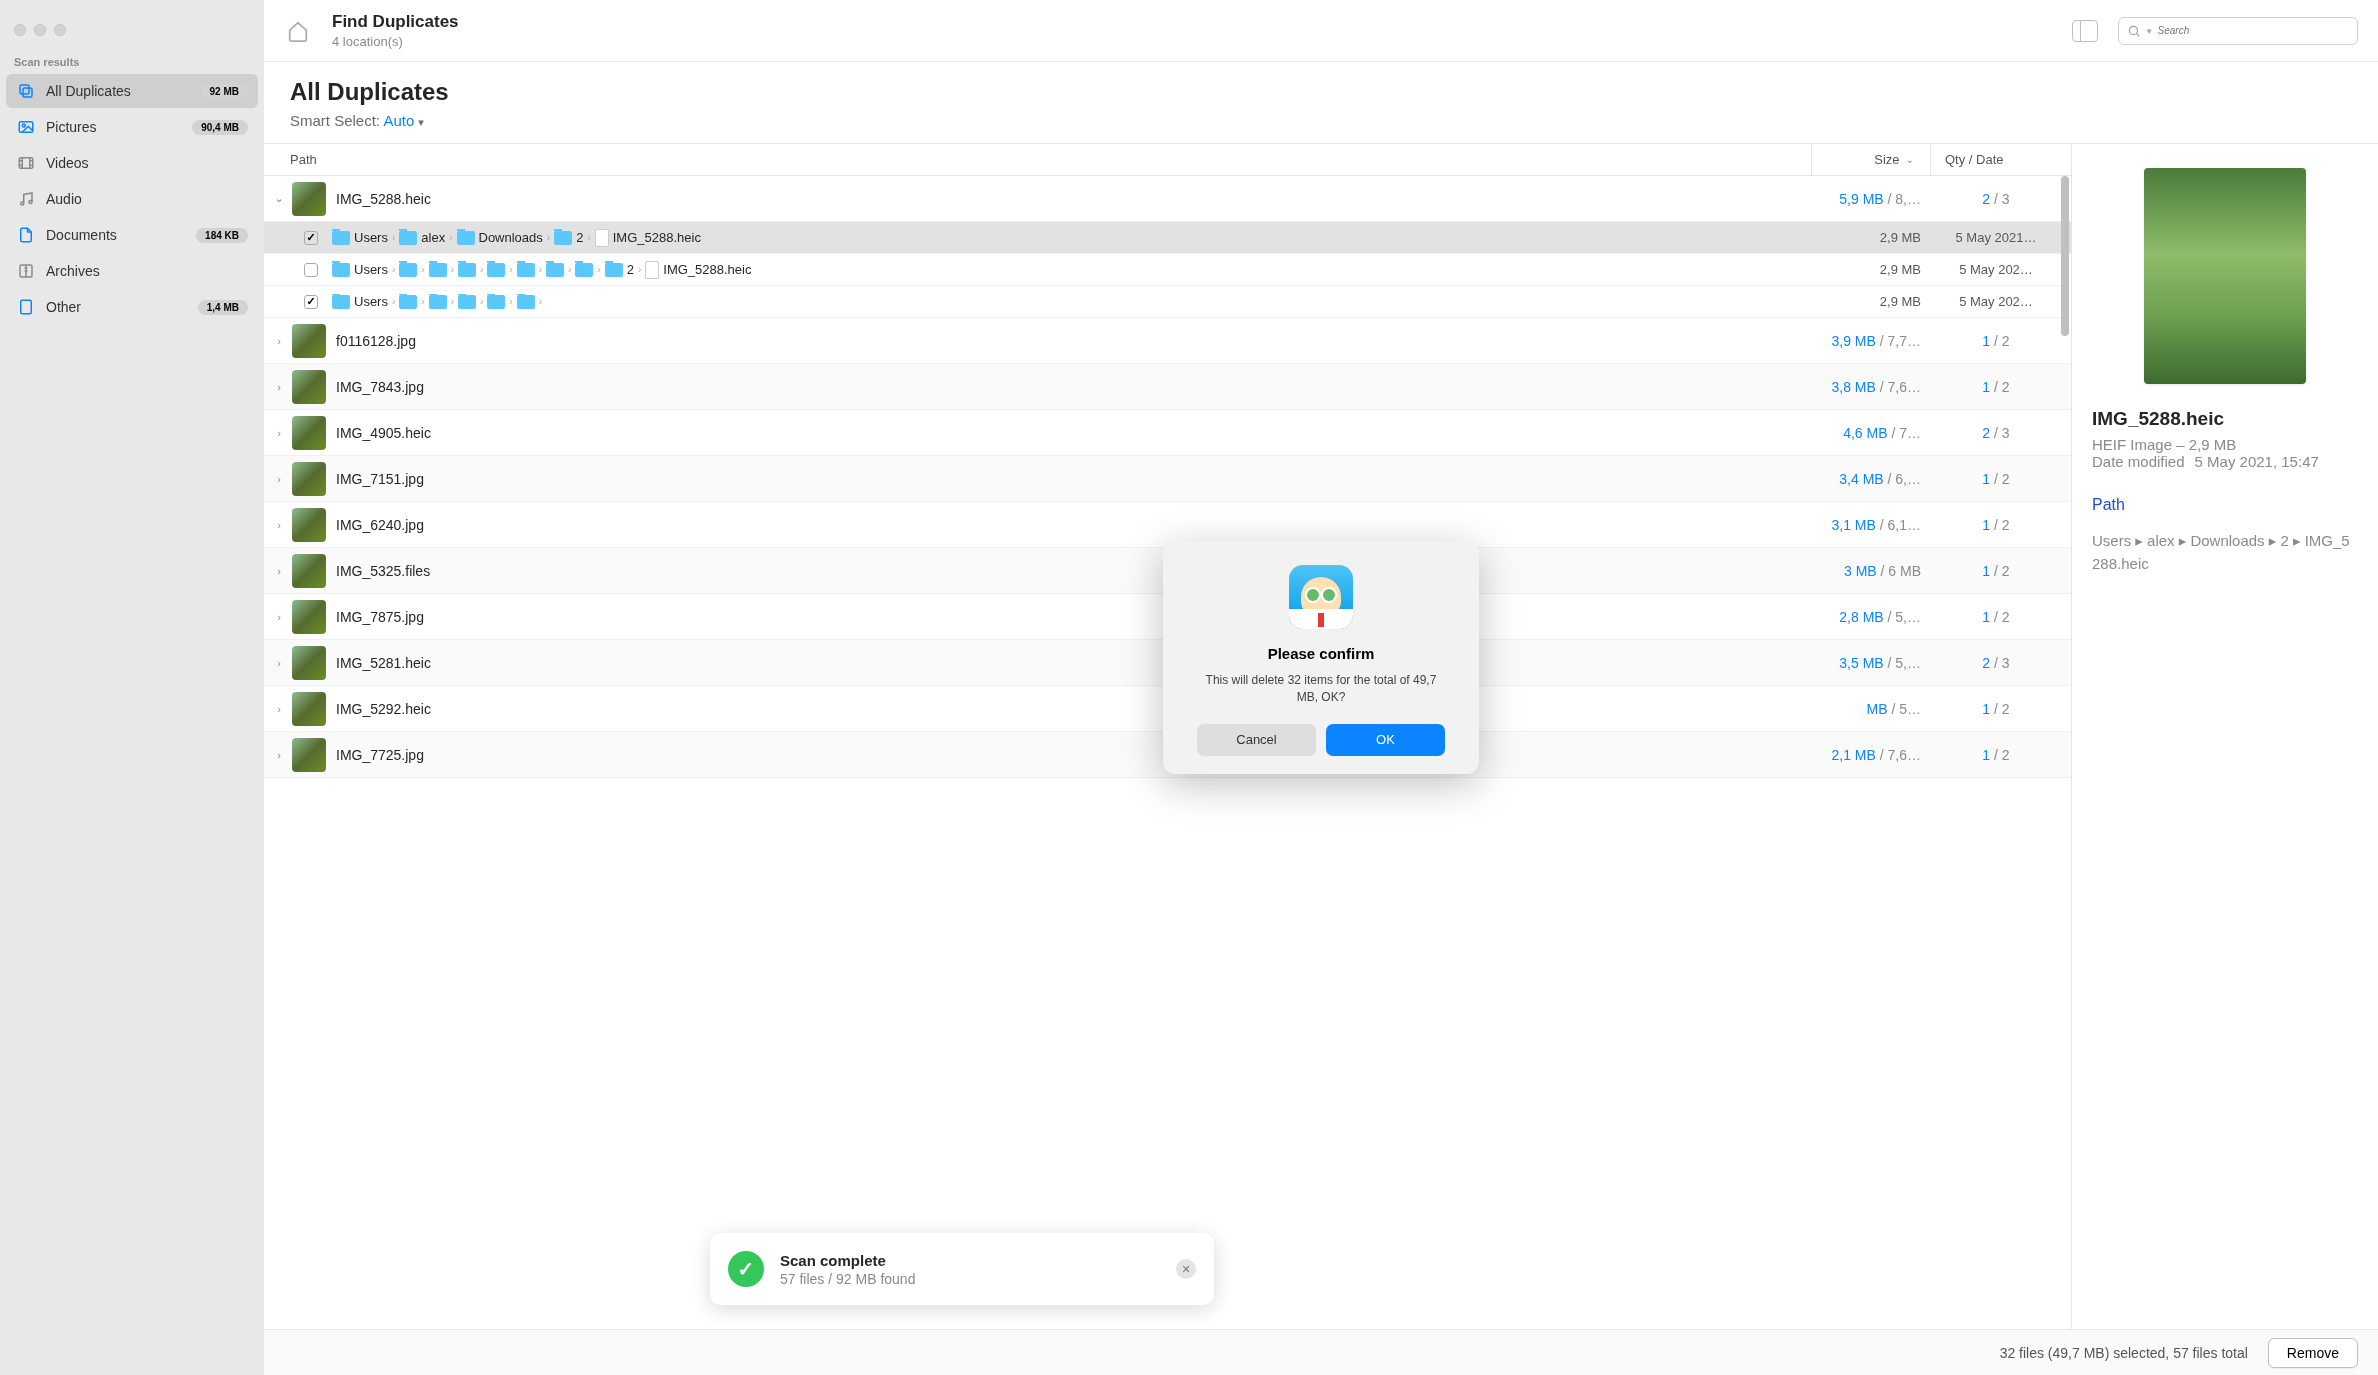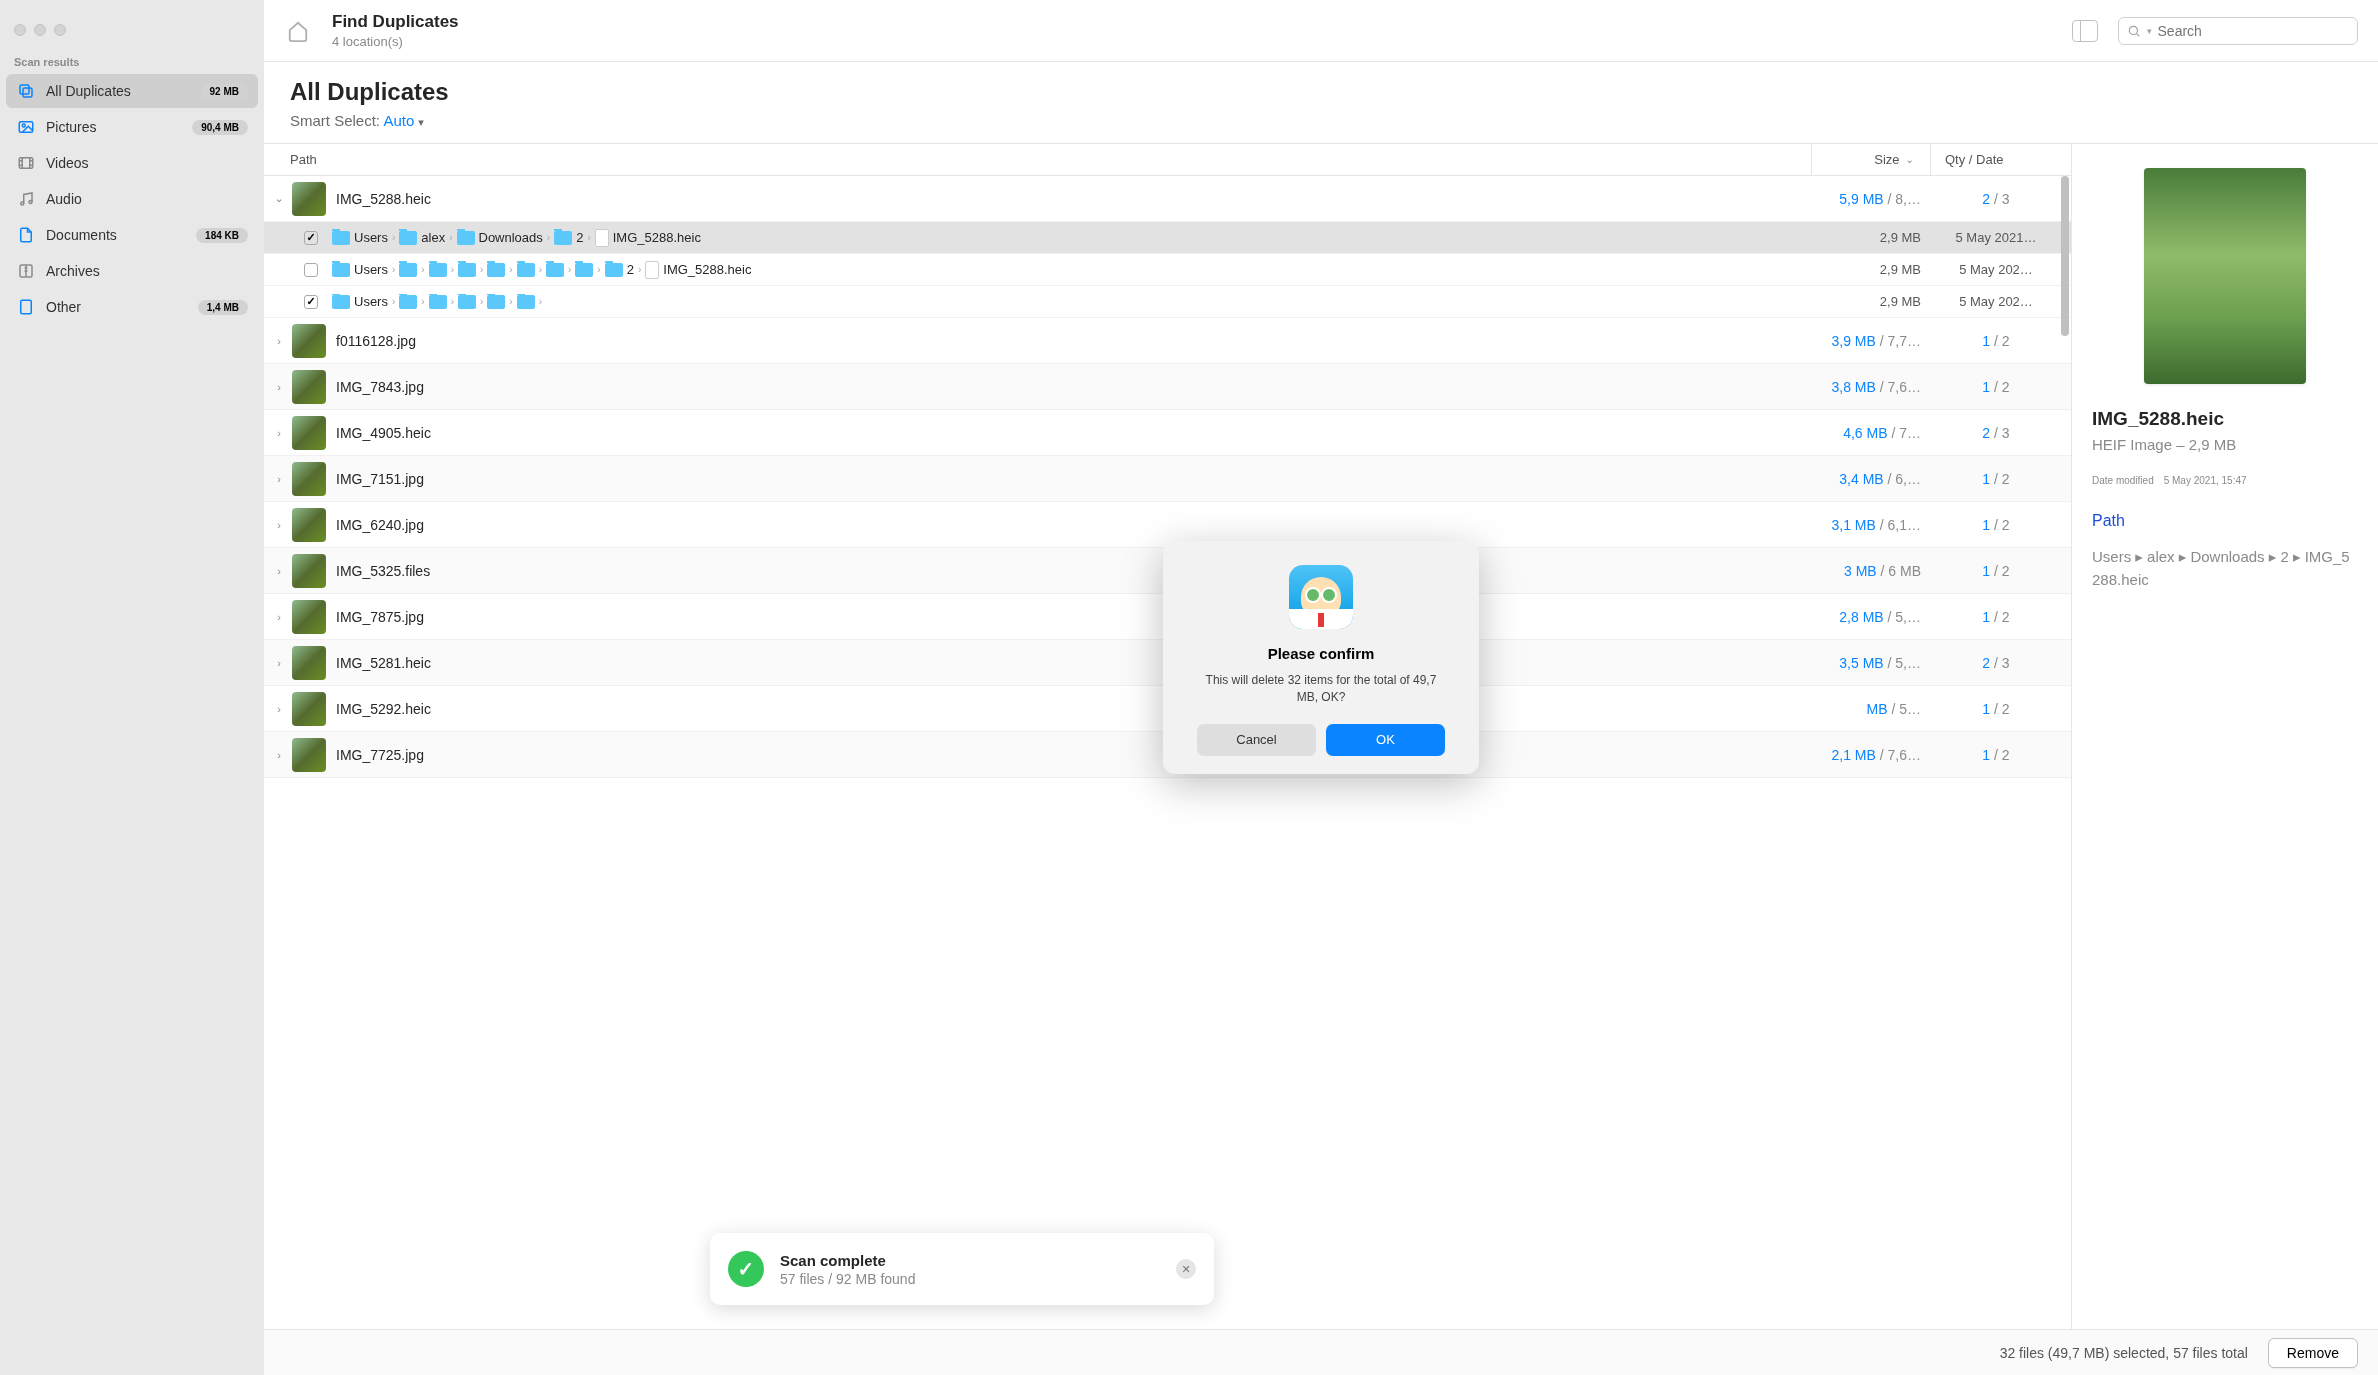--- a/index.html
+++ b/index.html
@@ -22,21 +22,21 @@
 
 .main { flex: 1; display: flex; flex-direction: column; position: relative; }
 .toolbar { height: 62px; display: flex; align-items: center; padding: 0 20px; gap: 20px; border-bottom: 1px solid #e5e5e5; }
 .home-btn { width: 28px; height: 28px; display:flex; align-items:center; justify-content:center; color:#b0b0b0; }
 .title-block { flex: 1; }
 .title-block .t1 { font-size: 17px; font-weight: 700; color: #262626; }
 .title-block .t2 { font-size: 13px; color: #8a8a8a; margin-top: 2px; }
 .sidebar-toggle { width: 26px; height: 22px; border: 1px solid #c0c0c0; border-radius: 4px; display:flex; }
 .sidebar-toggle .bar { width: 8px; border-right: 1px solid #c0c0c0; }
 .search { display: flex; align-items: center; width: 240px; height: 28px; border: 1px solid #d0d0d0; border-radius: 6px; padding: 0 8px; color: #a0a0a0; font-size: 14px; gap: 6px; }
-.search input { border: none; outline: none; flex: 1; font-size: 14px; background: transparent; }
+.search input { border: none; outline: none; flex: 1; font-size: 10px; background: transparent; font-style: italic; }
 
 .subheader { padding: 16px 26px 14px; border-bottom: 1px solid #e5e5e5; }
 .subheader .h1 { font-size: 24px; font-weight: 800; color: #262626; }
 .subheader .smart { font-size: 15px; color: #6a6a6a; margin-top: 6px; }
 .subheader .smart .link { color: #0a84ff; }
 .chev { display: inline-block; margin-left: 4px; color: #6a6a6a; font-size: 11px; }
 
 .content { flex: 1; display: flex; overflow: hidden; }
 .list-pane { flex: 1; border-right: 1px solid #e5e5e5; display: flex; flex-direction: column; overflow: hidden; position: relative; }
 .cols { display: flex; height: 32px; align-items: center; padding: 0 10px 0 26px; border-bottom: 1px solid #e5e5e5; font-size: 13px; color: #555; }
@@ -69,21 +69,21 @@
 .child .csize { width: 130px; text-align: right; padding-right: 10px; color: #585858; }
 .child .cdate { width: 130px; text-align: center; color: #585858; }
 
 .scrollbar-thumb { position: absolute; right: 2px; top: 0; width: 8px; height: 160px; background: #c0c0c0; border-radius: 4px; }
 
 
 .inspector { width: 306px; padding: 24px 20px; overflow-y: auto; }
 .preview { width: 162px; height: 216px; margin: 0 auto 24px; border-radius: 4px; background: linear-gradient(180deg, #4a7c3a 0%, #8fbc6a 40%, #6b9e4f 70%, #3d6b2f 100%); box-shadow: 0 1px 3px rgba(0,0,0,0.1); }
 .insp-name { font-size: 19px; font-weight: 700; color: #262626; margin-bottom: 6px; }
 .insp-meta { font-size: 15px; color: #8a8a8a; }
-.insp-row { display: flex; gap: 10px; font-size: 10px; color: #8a8a8a; margin-top: 22px; }
+.insp-row { display: flex; gap: 10px; font-size: 15px; color: #8a8a8a; margin-top: 0; }
 .insp-section { margin-top: 26px; }
 .insp-section .sh { font-size: 16px; font-weight: 400; color: #1d4ed8; margin-bottom: 16px; }
 .insp-path { font-size: 15px; color: #8a8a8a; line-height: 1.5; word-break: break-all; }
 
 
 .footer { height: 46px; border-top: 1px solid #e5e5e5; display: flex; align-items: center; justify-content: flex-end; padding: 0 20px; gap: 20px; font-size: 14px; color: #555; background: #fafafa; }
 .remove-btn { background: #fff; border: 1px solid #c0c0c0; border-radius: 6px; padding: 6px 18px; font-size: 14px; cursor: pointer; box-shadow: 0 1px 1px rgba(0,0,0,0.05); }
 
 
 .dialog-overlay { position: absolute; inset: 0; display: flex; align-items: center; justify-content: center; pointer-events: none; }

